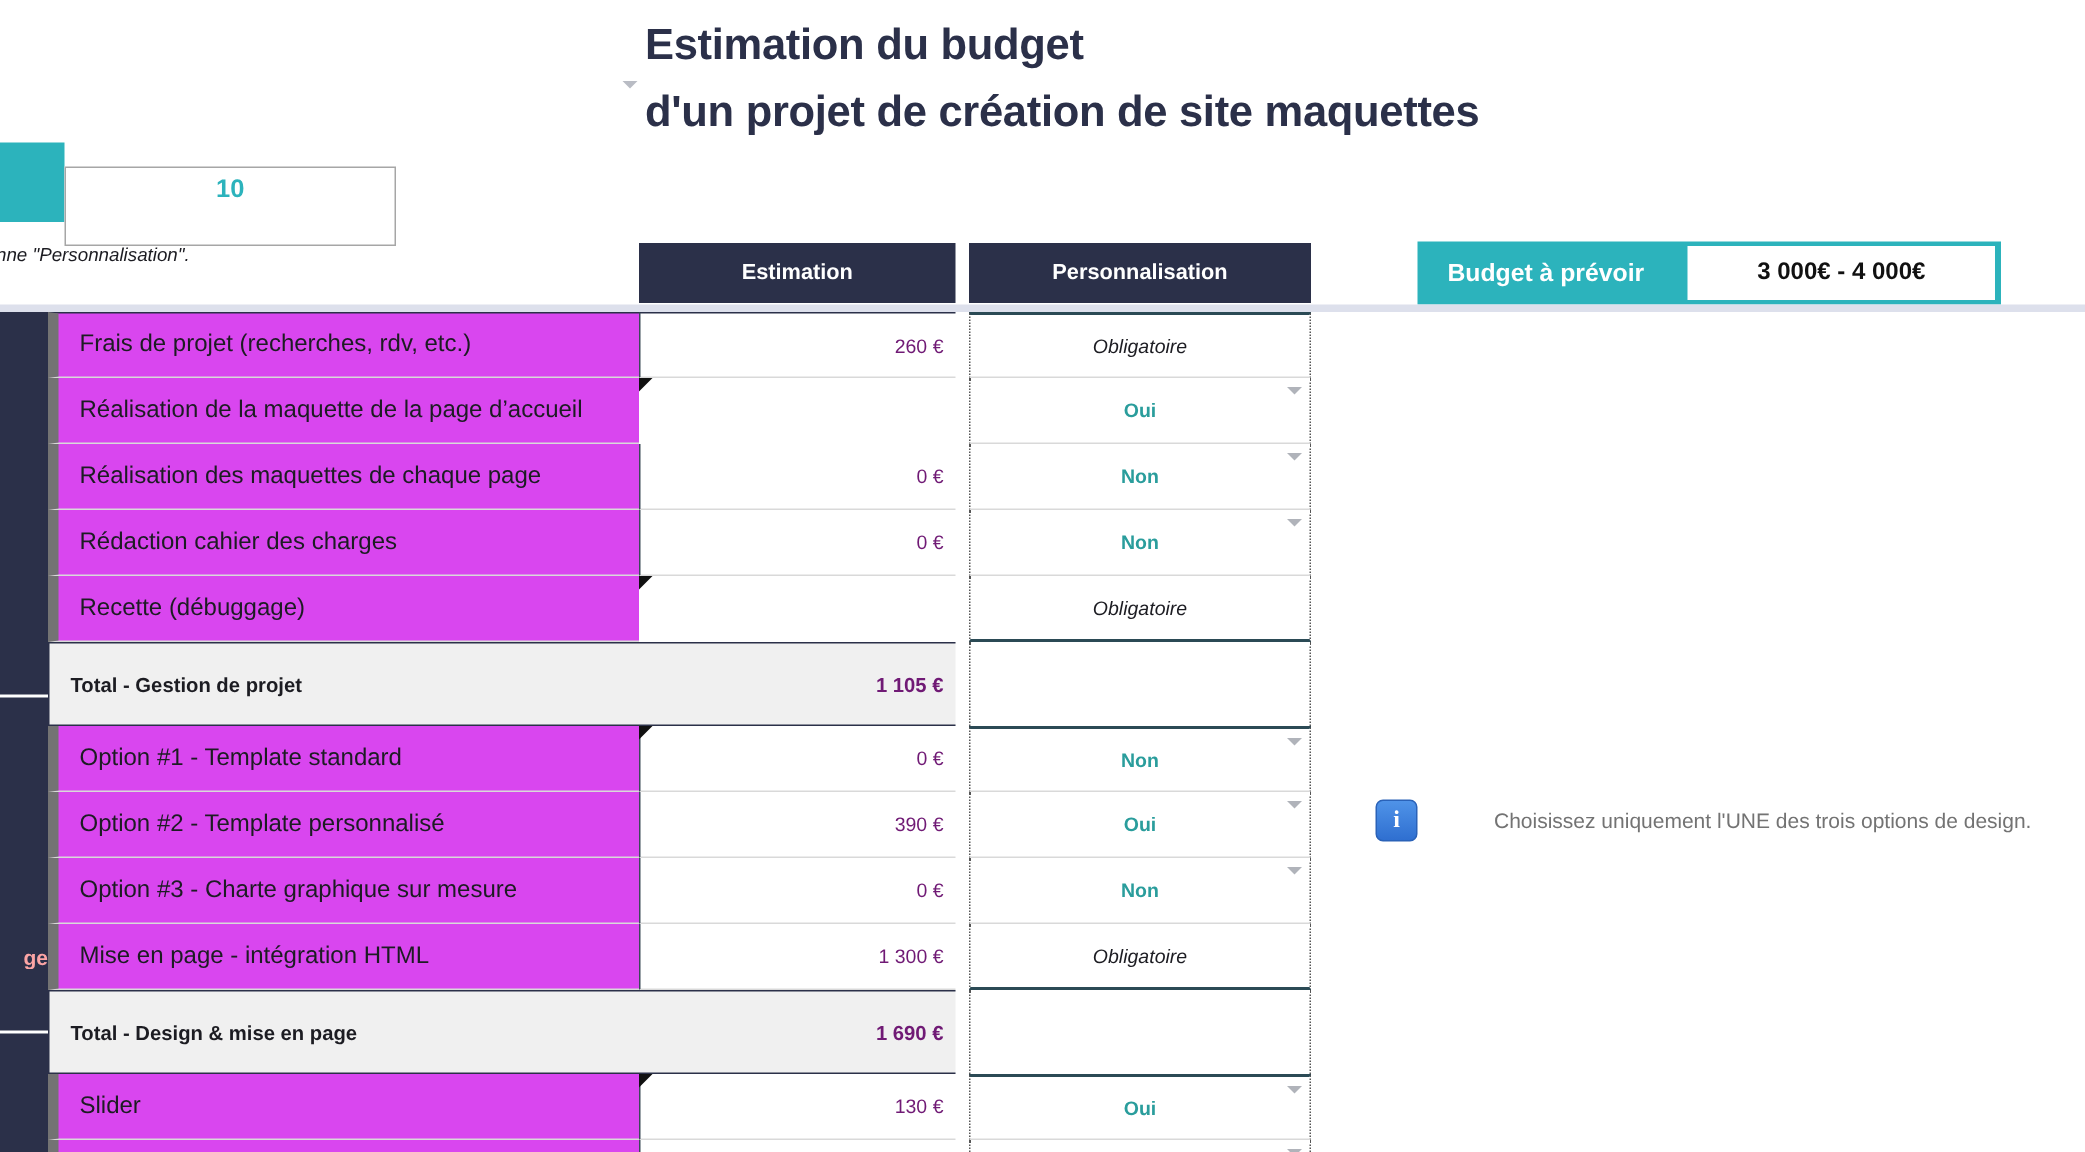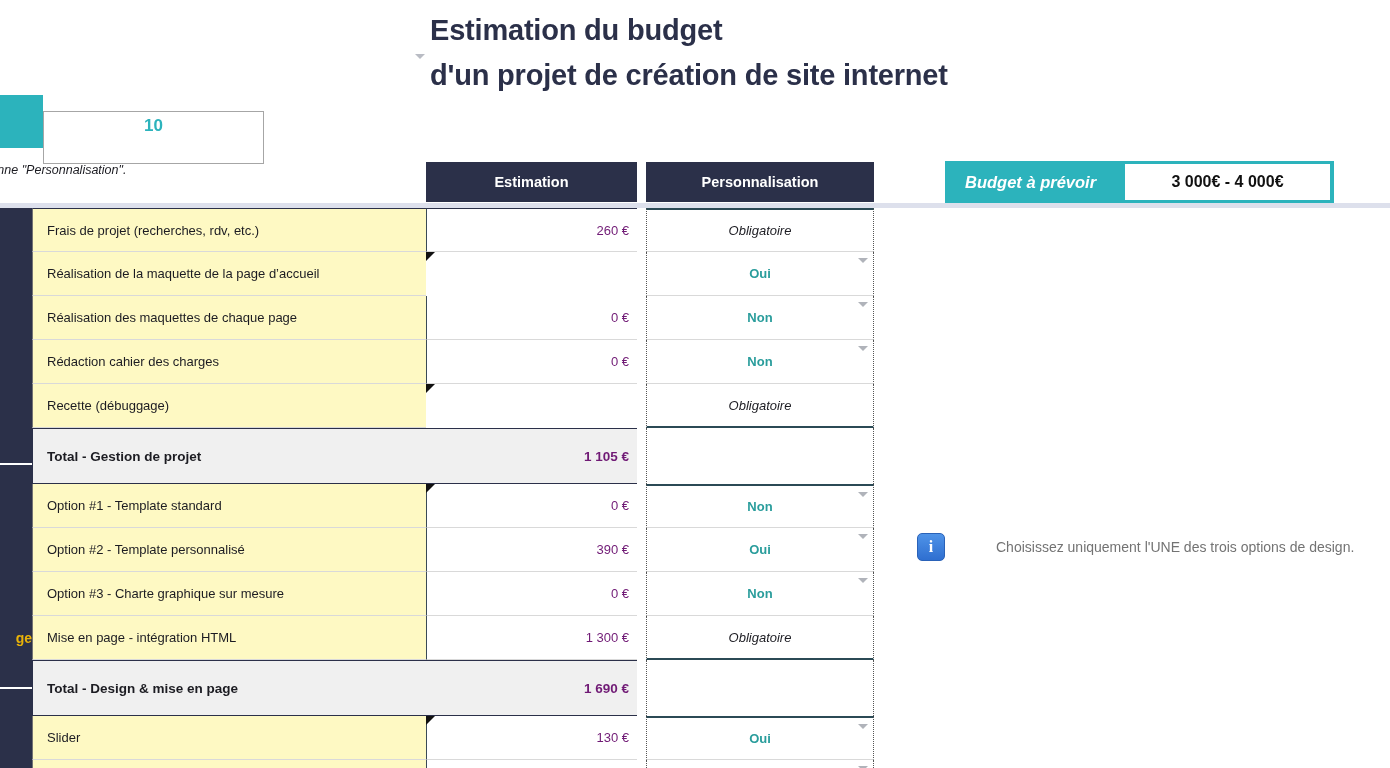--- a/index.html
+++ b/index.html
@@ -63,59 +63,59 @@
   .colhead.estimation { left: 426px; width: 211px; }
   .colhead.perso { left: 646px; width: 228px; }
 
   
   .budget-wrap {
     position: absolute; left: 945px; top: 161px; width: 389px; height: 42px;
     background: #2cb3bc; display: flex; align-items: center;
   }
   .budget-label {
     color: #ffffff; font-size: 16.5px; font-weight: bold;
-    padding-left: 20px; white-space: nowrap; font-style: italic;
+    padding-left: 20px; white-space: nowrap;
   }
   .budget-value {
     position: absolute; left: 180px; top: 3px; width: 205px; height: 36px;
     background: #ffffff; color: #111111; font-size: 16px; font-weight: bold;
     display: flex; align-items: center; justify-content: center;
   }
 
   
   .freeze-line {
     position: absolute; left: 0; top: 203px; width: 1390px; height: 5px;
     background: #dde0ec;
   }
 
   
   .cat-strip {
     position: absolute; left: 0px; width: 32px;
     background: #2b3049;
   }
   .cat-strip .cat-text {
     position: absolute; left: 0; width: 32px; text-align: right;
-    color: #eab308; font-size: 14px; font-weight: bold;
+    color: #fca5a5; font-size: 14px; font-weight: bold;
     white-space: nowrap; overflow: hidden;
   }
 
   
   .grid { position: absolute; left: 32px; top: 208px; width: 1358px; }
 
   .row { position: relative; width: 842px; height: 44px; }
   .row.total { height: 56px; }
 
   .cell-label {
     position: absolute; left: 0px; top: 0; width: 394px; height: 100%;
     display: flex; align-items: center;
     padding-left: 14px;
-    font-size: 13px; color: #1c1c22;
-    background: #fef9c3;
+    font-size: 16px; color: #1c1c22;
+    background: #d946ef;
     border-bottom: 1px solid #d9d9d9;
-    border-left: 1px solid #737373;
+    border-left: 7px solid #737373;
   }
   .cell-amount {
     position: absolute; left: 394px; top: 0; width: 211px; height: 100%;
     display: flex; align-items: center; justify-content: flex-end;
     padding-right: 8px;
     font-size: 13px; color: #701a75;
     background: #ffffff;
     border-bottom: 1px solid #d9d9d9;
     border-left: 1px solid #3a4a57;
   }
@@ -187,21 +187,21 @@
   }
   .info-text { font-size: 14px; color: #737373; white-space: nowrap; margin-left: 40px; }
 </style>
 </head>
 <body>
 
 <div id="root">
 
   <div class="title-block">
     <span class="title-line">Estimation du budget</span>
-    <span class="title-line">d'un projet de création de site internet</span>
+    <span class="title-line">d'un projet de création de site maquettes</span>
   </div>
   <div class="title-dropdown"></div>
 
   <div class="counter-teal"></div>
   <div class="counter-box">
     <span class="counter-value">10</span>
   </div>
 
   <div class="note-italic">oix à partir de la colonne "Personnalisation".</div>
 

